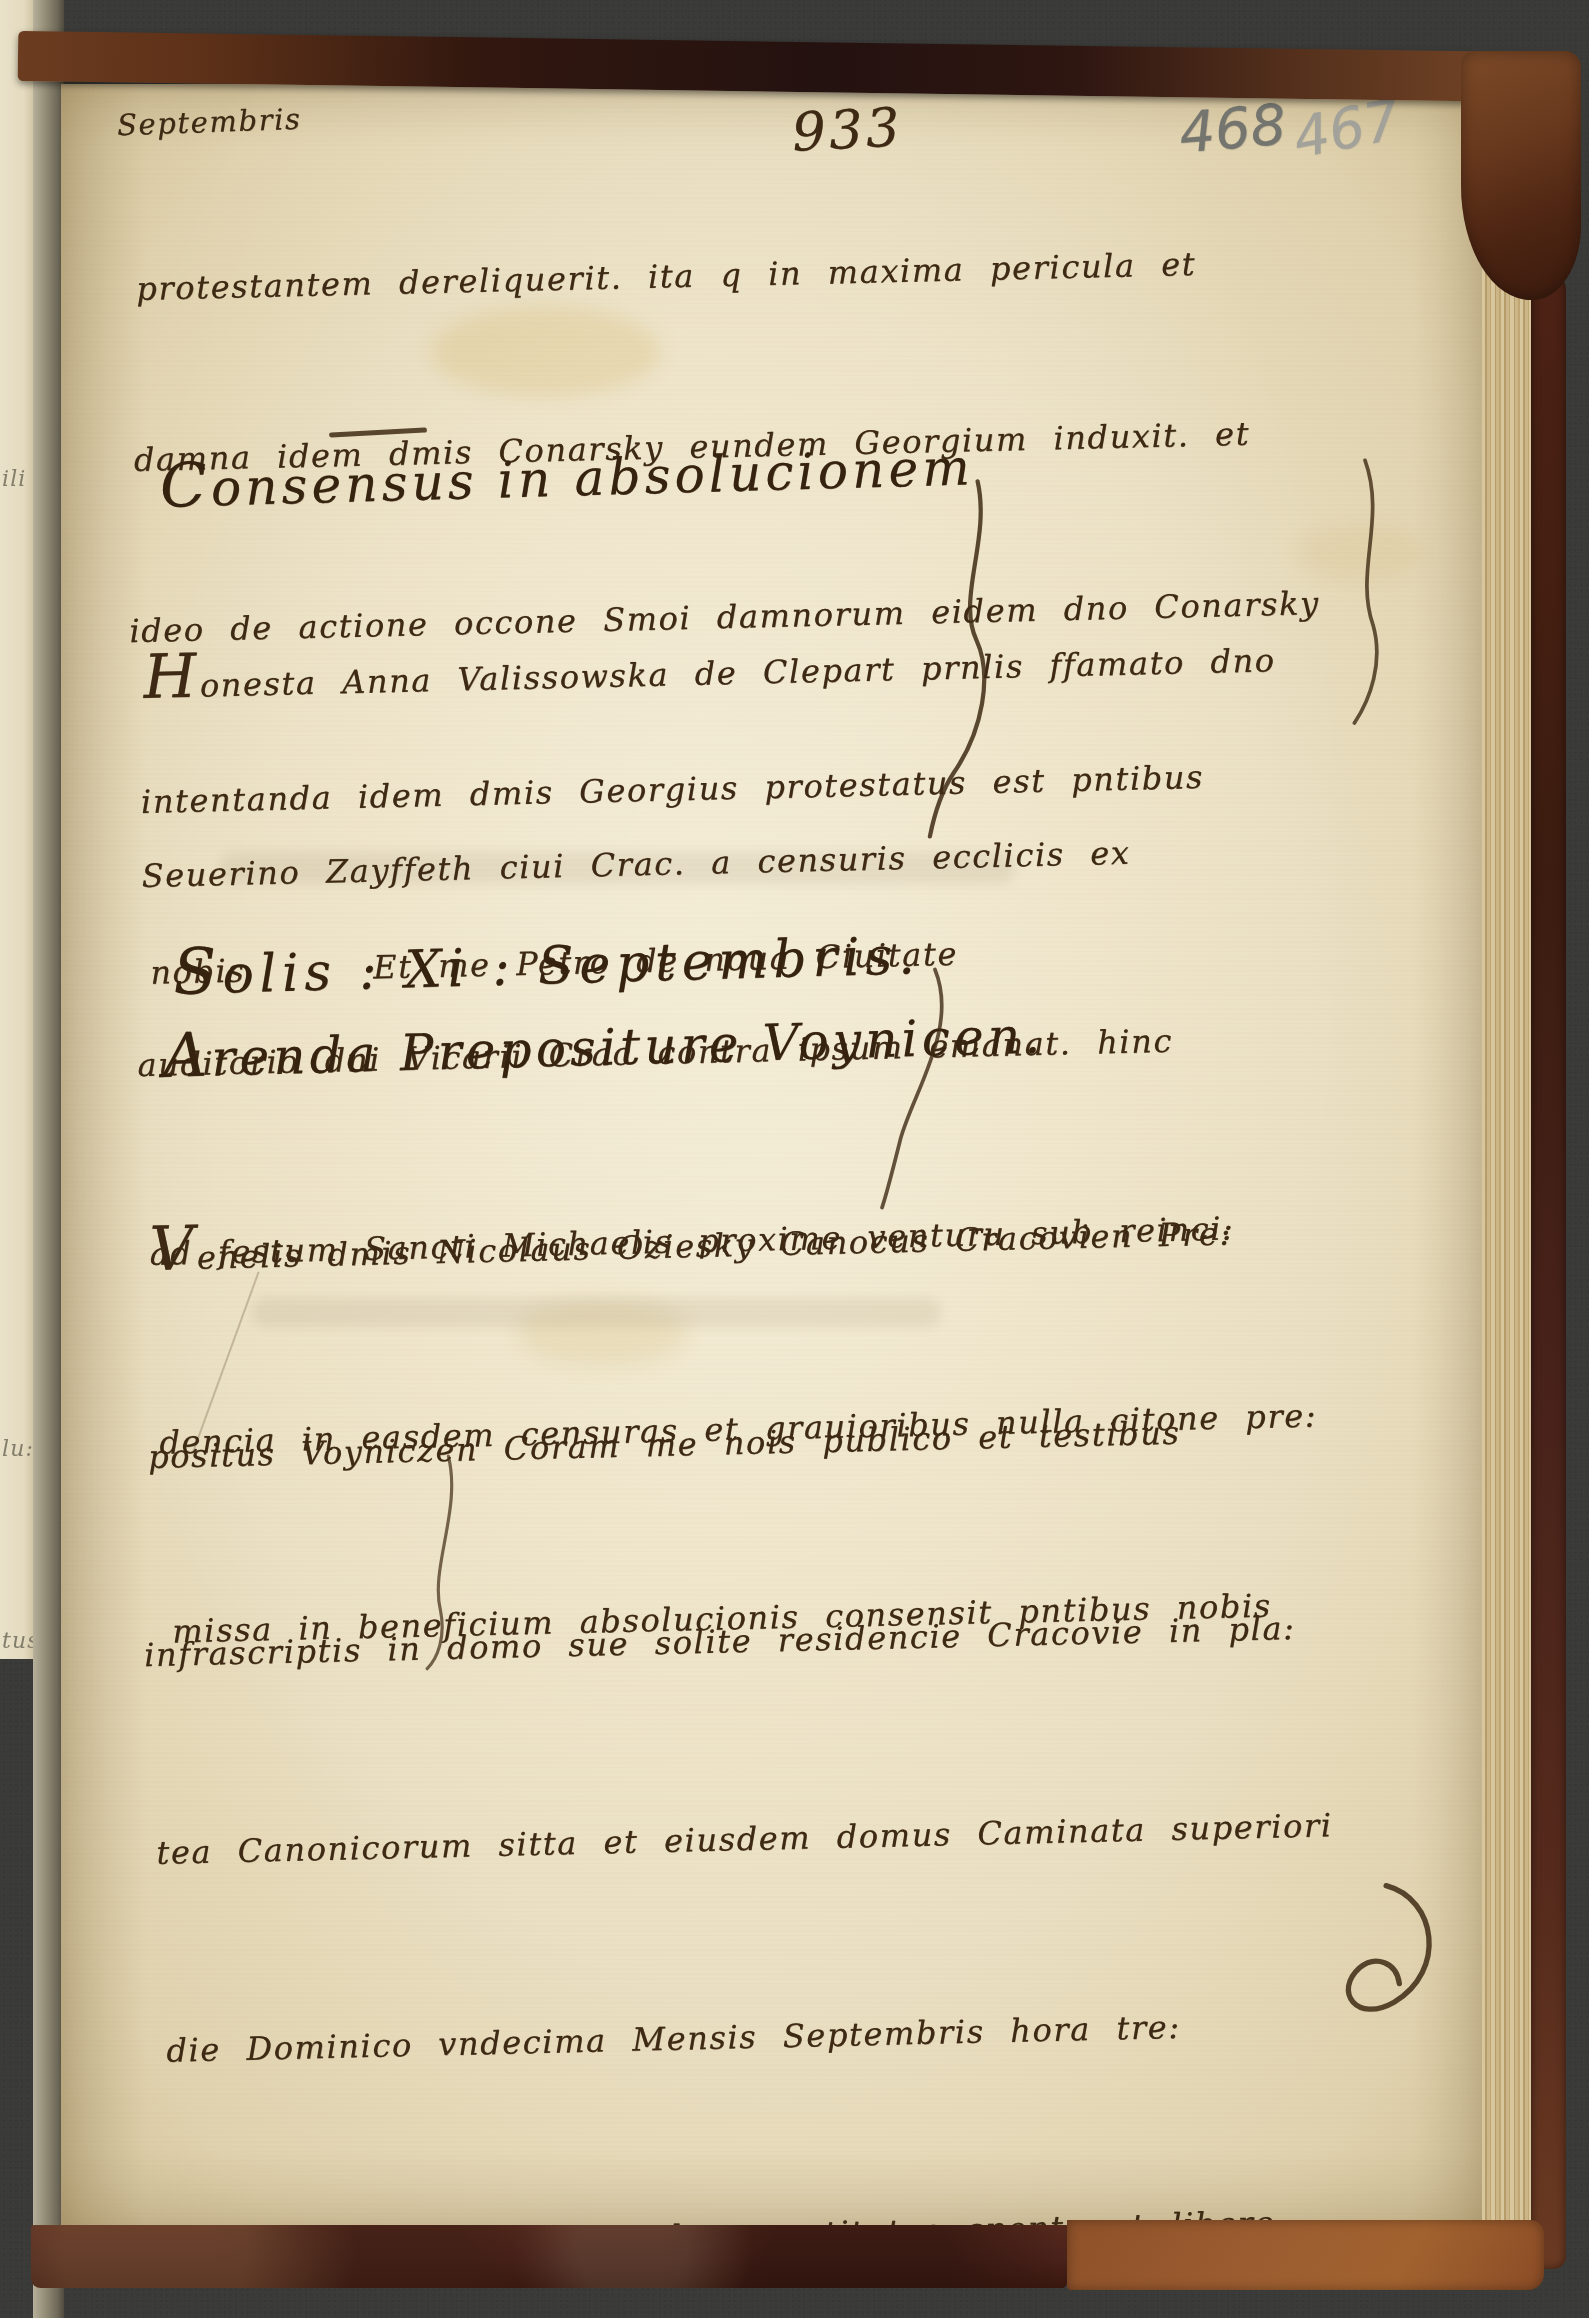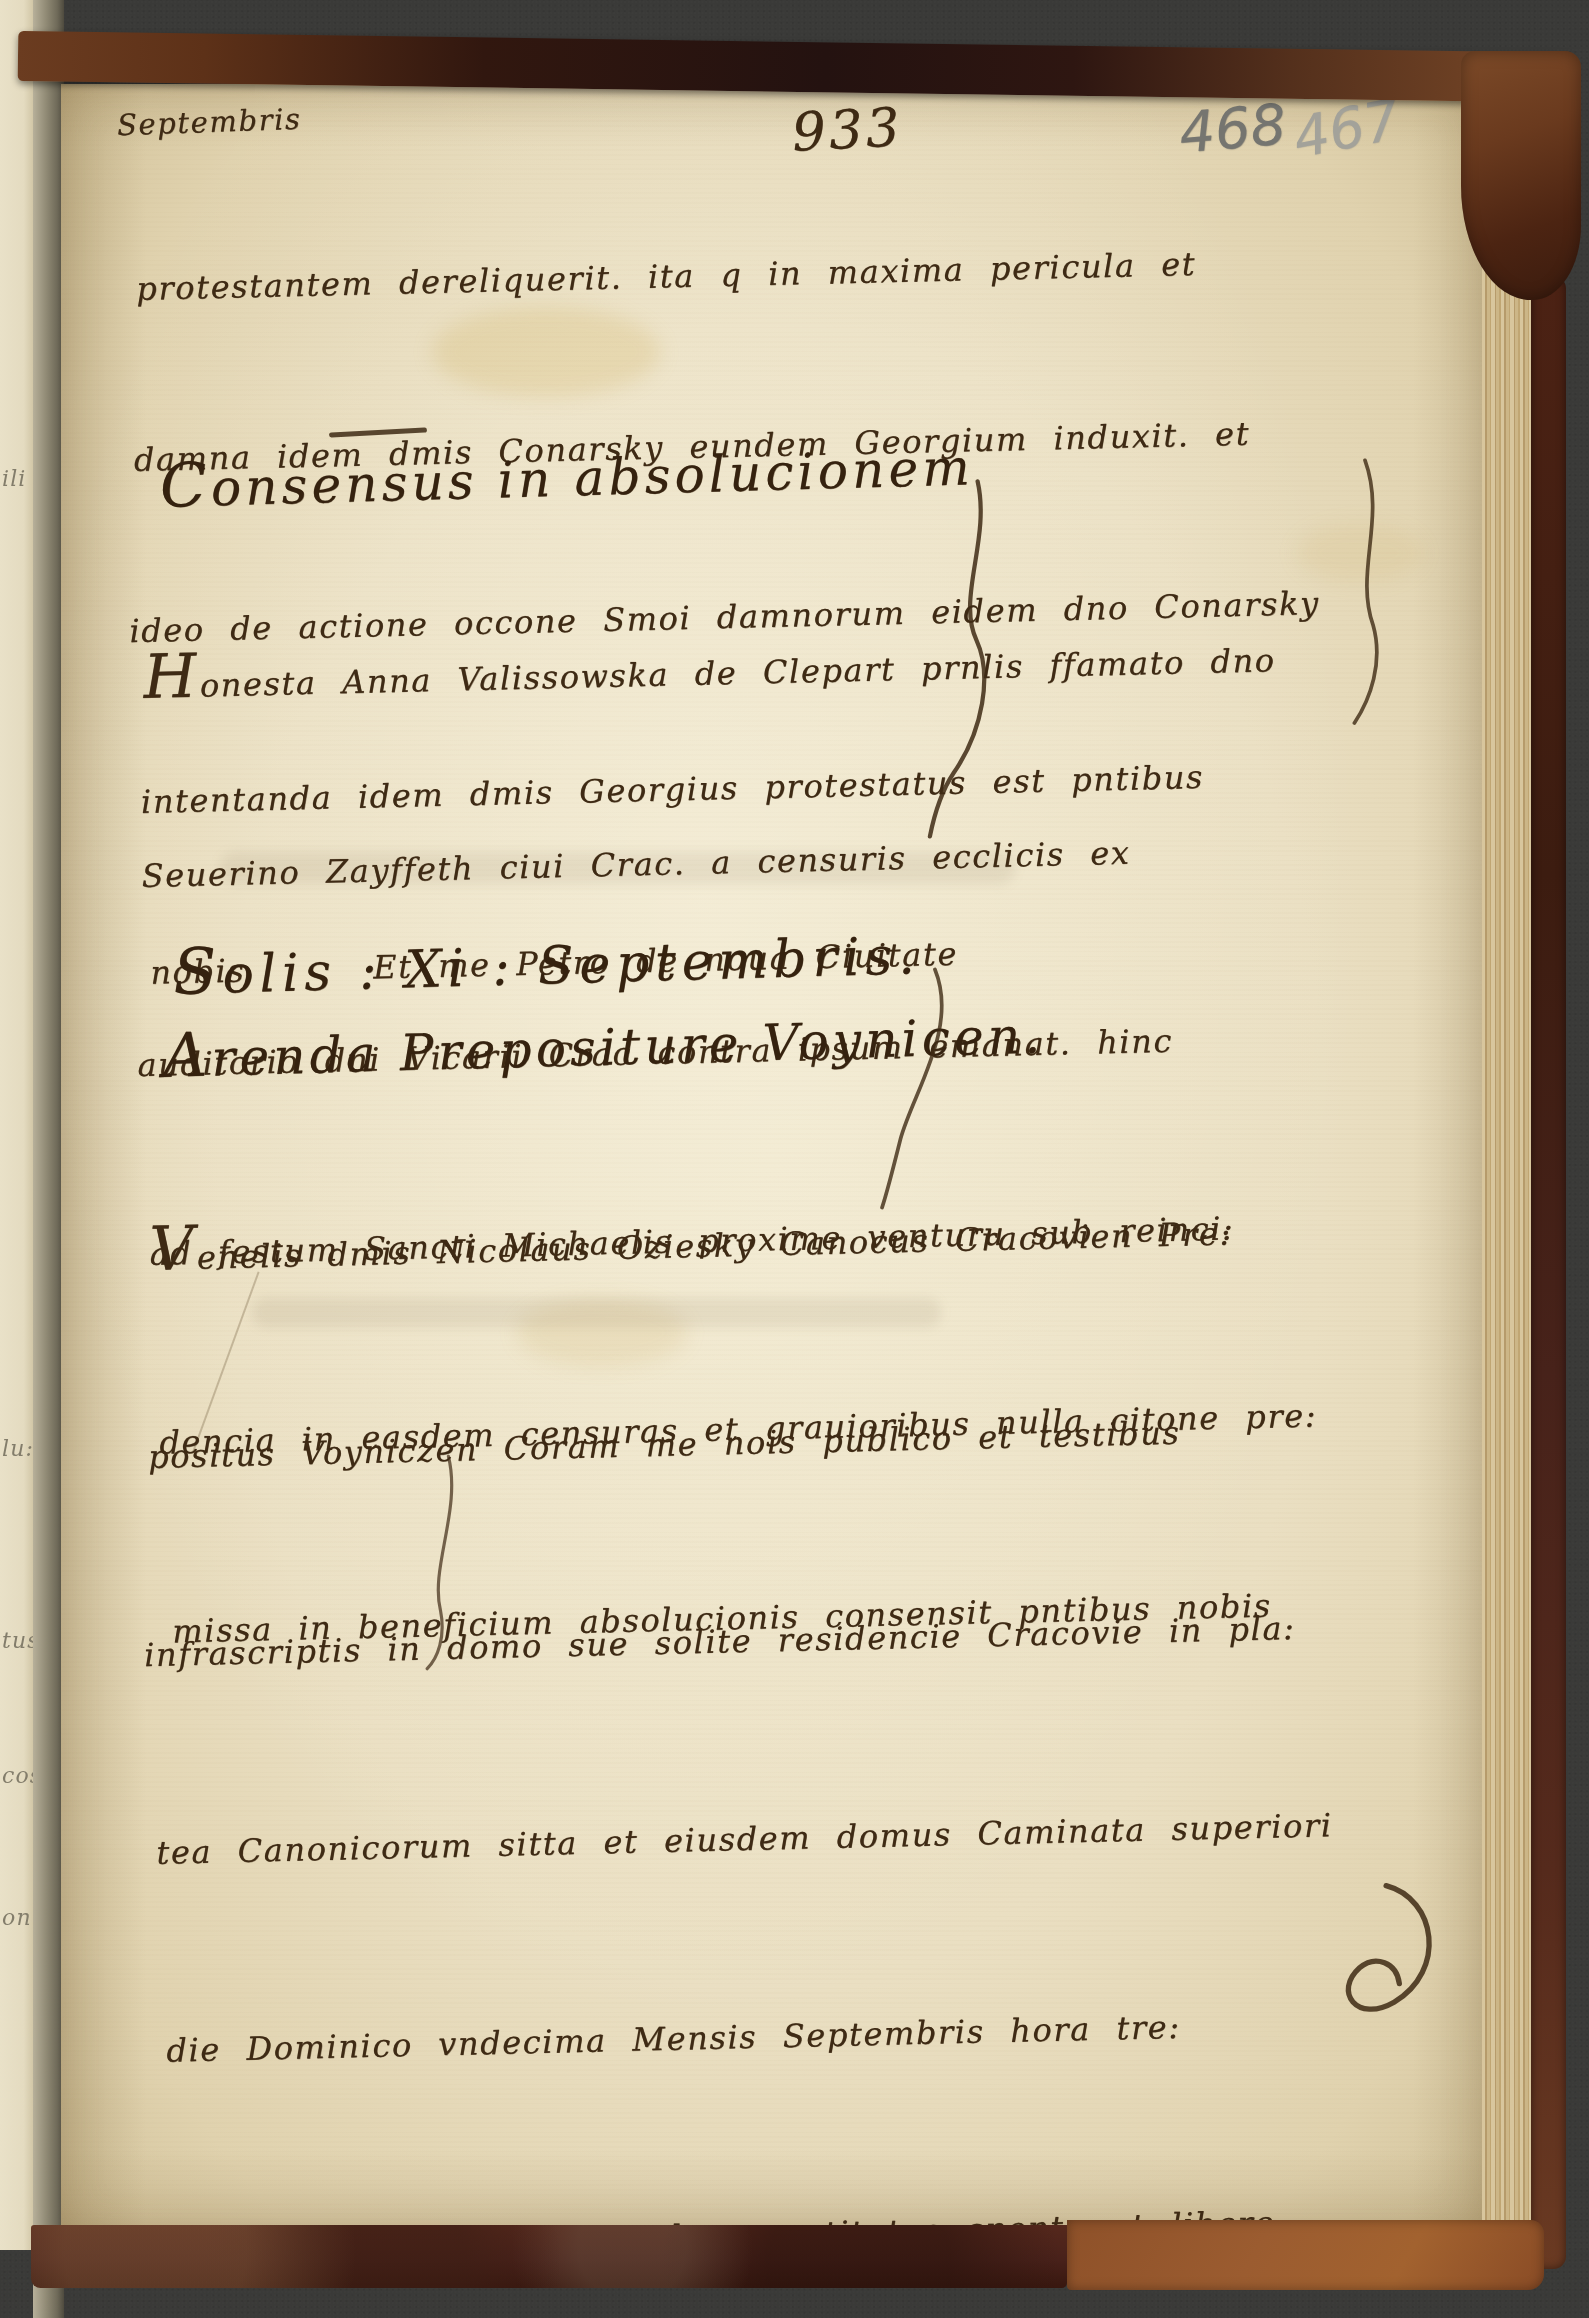--- a/index.html
+++ b/index.html
@@ -8,21 +8,21 @@
     background-color:#3a3a38;
     background-image:
       radial-gradient(rgba(255,255,255,.055) 0.5px, transparent 0.7px),
       radial-gradient(rgba(0,0,0,.20) 0.5px, transparent 0.8px);
     background-size:3.7px 3.7px,5.8px 5.8px;
     background-position:0 0,1.6px 2.6px;
     font-family:"DejaVu Serif",serif;
   }
   
   .facing-sliver{
-    position:absolute;left:0;top:0;width:34px;height:2250px;
+    position:absolute;left:0;top:0;width:34px;height:1659px;
     background:linear-gradient(90deg,#e9e1c8 0%,#e4dbc0 70%,#cfc4a4 100%);
     overflow:hidden;z-index:3;
   }
   .fold-shadow{
     position:absolute;left:33px;top:0;width:31px;height:2319px;z-index:3;
     background:linear-gradient(90deg,#b7b09a 0%,#8e8873 45%,#6f6a59 78%,#4e4a3e 100%);
   }
   .edge-frag{
     position:absolute;left:2.1px;color:#837d6b;font-style:italic;
     font-size:22px;letter-spacing:1.1px;white-space:pre;

